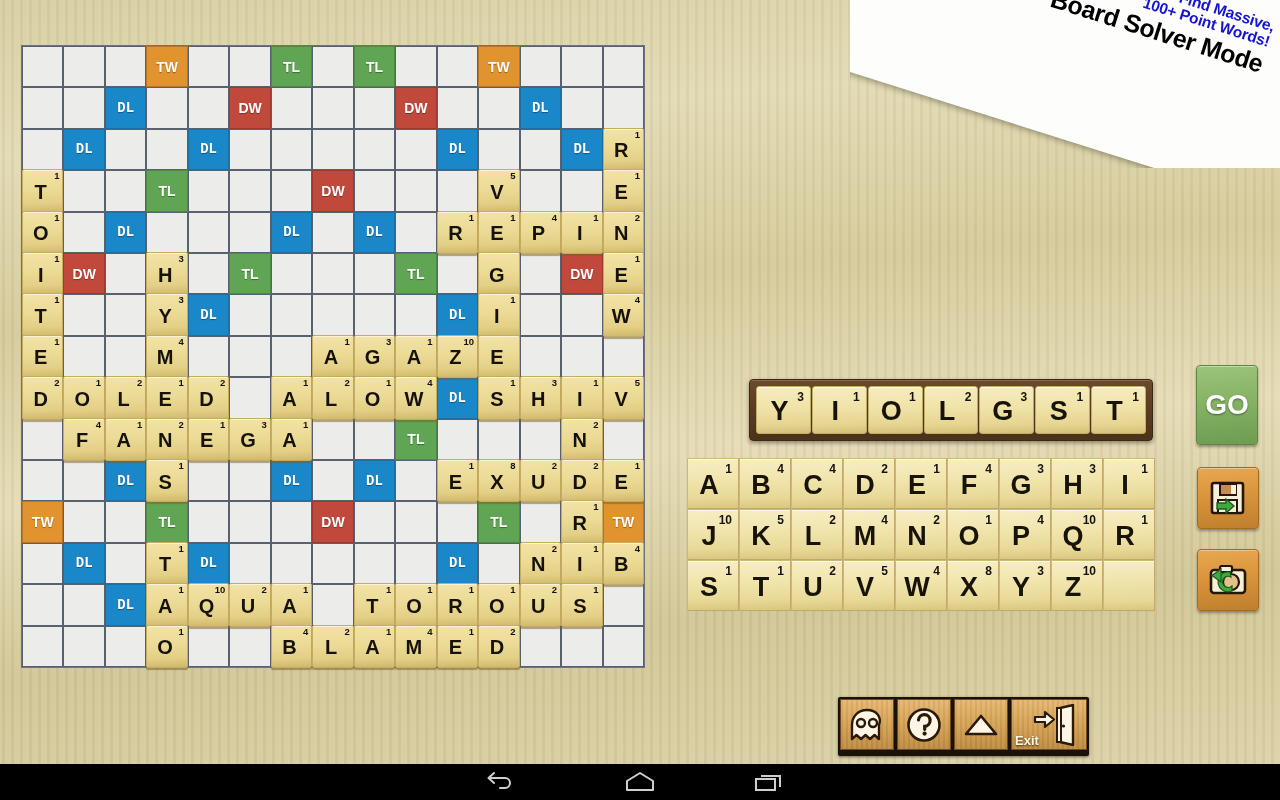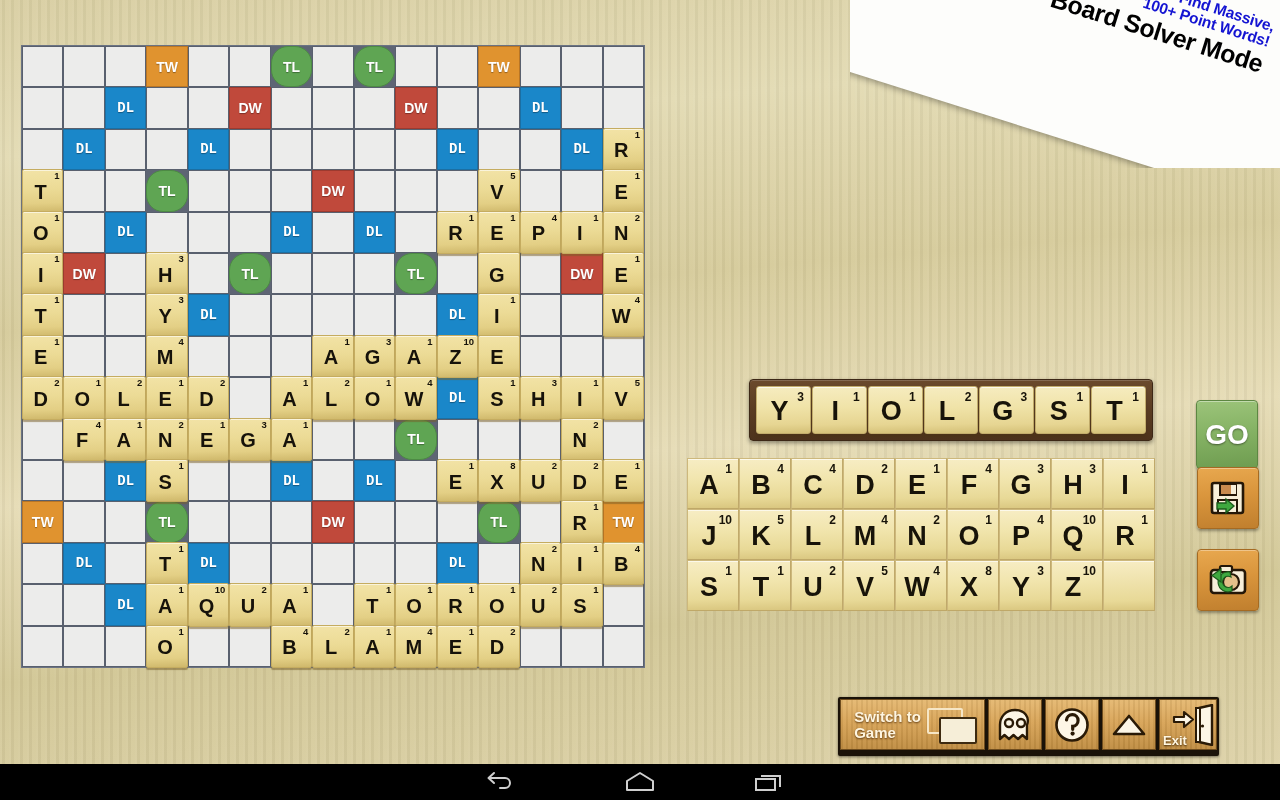--- a/index.html
+++ b/index.html
@@ -55,21 +55,21 @@
     position:relative;
     box-sizing:border-box;
     border:1px solid #59606e;
     background:#ececeb;
     display:flex;align-items:center;justify-content:center;
     font-size:14px;font-weight:bold;color:#fff;
     letter-spacing:0px;
     overflow:visible;
   }
   .cell.dl{background:#1a87c9;border-color:#1b6fa3;text-shadow:0 1px 1px rgba(0,0,0,.35);font-family:Liberation Mono, monospace;}
-  .cell.tl{background:#5fa553;border-color:#4d8a44;text-shadow:0 1px 1px rgba(0,0,0,.35);border-radius:17px;}
+  .cell.tl{background:#5fa553;border-color:#4d8a44;text-shadow:0 1px 1px rgba(0,0,0,.35);}
   .cell.dw{background:#c0493b;border-color:#9c3a2f;text-shadow:0 1px 1px rgba(0,0,0,.35);text-align:right;}
   .cell.tw{background:#e0932f;border-color:#b87525;text-shadow:0 1px 1px rgba(0,0,0,.35);}
   .cell .bonus{font-size:14px;line-height:1;}
 
   .tile{
     position:absolute;left:-1px;top:-2px;
     width:calc(100% + 2px);height:calc(100% + 4px);
     background:linear-gradient(178deg,#f2e3a6 0%, #ecdb96 45%, #e3cf85 78%, #cfb86b 100%);
     border:1px solid #c5ac60;
     border-radius:2px;
@@ -123,21 +123,21 @@
     display:flex;align-items:center;justify-content:center;
     box-shadow:inset 0 1px 0 rgba(255,255,255,.65);
   }
   .key .lt{font-size:27px;font-weight:bold;color:#171309;position:relative;left:-4px;top:2px;}
   .key .pv{position:absolute;right:6px;top:3px;font-size:12px;font-weight:bold;color:#171309;}
   .key.empty{background:linear-gradient(178deg,#f7edc4 0%, #e8d997 80%, #d9c67f 100%);}
 
   
   .sbtn{position:absolute;box-sizing:border-box;}
   #goBtn{
-    left:1196px;top:400px;width:62px;height:69px;
+    left:1196px;top:365px;width:62px;height:80px;
     background:linear-gradient(175deg,#9cc47a 0%, #86b365 45%, #6e9c50 100%);
     border:1px solid #5d8742;border-radius:4px;
     box-shadow:0 2px 3px rgba(0,0,0,.35), inset 0 1px 0 rgba(255,255,255,.4);
     display:flex;align-items:center;justify-content:center;
     font-size:28px;font-weight:bold;color:#fff;
     text-shadow:0 1px 2px rgba(0,0,0,.45);
   }
   #saveBtn,#loadBtn{
     left:1197px;width:62px;height:62px;
     background:linear-gradient(175deg,#e8a84f 0%, #d9953c 45%, #c07f2e 100%);
@@ -1028,30 +1028,20 @@
     <svg width="42" height="42" viewBox="0 0 42 42">
       <rect x="4" y="11" width="34" height="23" rx="3" fill="#f7efd9" stroke="#241708" stroke-width="2.6"></rect>
       <rect x="13" y="7" width="12" height="6" rx="1.5" fill="#f7efd9" stroke="#241708" stroke-width="2.2"></rect>
       <circle cx="24" cy="23" r="8" fill="#e3c08a" stroke="#241708" stroke-width="2.2"></circle>
       <path d="M23 13 a10 10 0 1 0 2 19 l0 -5 a5.6 5.6 0 1 1 -1 -9 z" fill="#3fa83f" stroke="#1d5c1d" stroke-width="1.2"></path>
       <path d="M14 10 l0 13 l-9 -6.5 z" fill="#3fa83f" stroke="#1d5c1d" stroke-width="1.2"></path>
     </svg>
   </div>
 
   <div id="toolbar">
-    <div id="switchBtn" class="tbtn">
-      <div class="lbl">
-        <div>Switch to</div>
-        <div>Game</div>
-      </div>
-      <div class="sq-icon">
-        <div class="b1"></div>
-          <div class="b2"></div>
-      </div>
-    </div>
 
     <div class="tbtn iconbtn">
       <svg width="40" height="36" viewBox="0 0 40 36">
         <path d="M20 3 C10.5 3 5 10 5 18 v14 l4.5 -4 4.5 4 4.5 -4 4.5 4 4.5 -4 4.5 4 V18 C35 10 29.5 3 20 3 z" fill="#fdf6e6" stroke="#2a1a06" stroke-width="2.4" stroke-linejoin="round"></path>
         <circle cx="14" cy="16" r="4" fill="#fdf6e6" stroke="#2a1a06" stroke-width="2.4"></circle>
         <circle cx="26" cy="16" r="4" fill="#fdf6e6" stroke="#2a1a06" stroke-width="2.4"></circle>
       </svg>
     </div>
 
     <div class="tbtn iconbtn">
@@ -1061,21 +1051,21 @@
         <circle cx="19.6" cy="27.6" r="2.1" fill="#2a1a06"></circle>
       </svg>
     </div>
 
     <div class="tbtn iconbtn">
       <svg width="40" height="26" viewBox="0 0 40 26">
         <path d="M20 4 L35 22 H5 z" fill="#fdf6e6" stroke="#2a1a06" stroke-width="2.6" stroke-linejoin="round"></path>
       </svg>
     </div>
 
-    <div class="tbtn iconbtn" style="width:58px;padding-left:9px;">
+    <div class="tbtn iconbtn" style="width:76px;padding-left:9px;">
       <svg width="46" height="42" viewBox="0 0 46 42">
         <path d="M29 4 L42 1 V41 L29 38 z" fill="#fdf6e6" stroke="#2a1a06" stroke-width="2.4" stroke-linejoin="round"></path>
         <rect x="26" y="4" width="4" height="34" fill="#fdf6e6" stroke="#2a1a06" stroke-width="2"></rect>
         <circle cx="32.5" cy="22" r="1.6" fill="#2a1a06"></circle>
         <path d="M4 13 h10 v-5 l9 7.5 -9 7.5 v-5 H4 z" fill="#fdf6e6" stroke="#2a1a06" stroke-width="2.2" stroke-linejoin="round"></path>
       </svg>
       <span style="position:absolute;left:3px;bottom:1px;font-size:13px;font-weight:bold;color:#fff6e0;text-shadow:0 1px 2px rgba(60,35,5,.95);">Exit</span>
     </div>
   </div>
 

